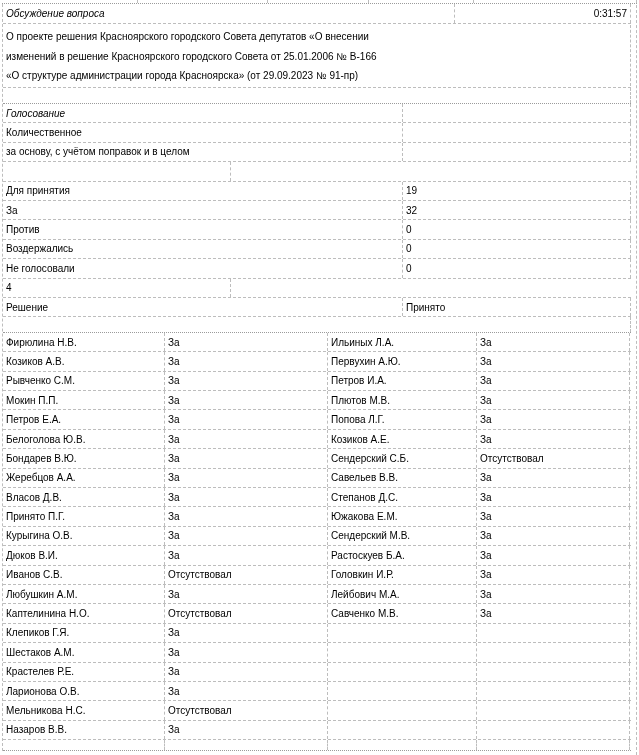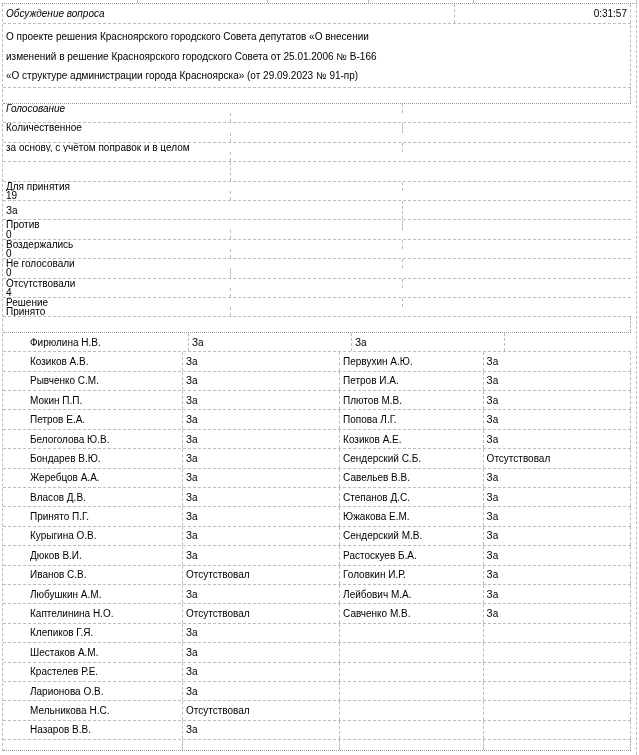--- a/index.html
+++ b/index.html
@@ -38,32 +38,32 @@
   .cell.divider { border-right:1px dashed var(--grid); }
   .cell.right-edge { border-right:1px dashed var(--grid); }
   .cell.align-right { justify-content:flex-end; padding-right:3px; }
 
   .italic { font-style:italic; }
 
   
   .row.header-row   { height:20px; }
   .row.question-row { height:64px;align-items:center; }
   .row.empty-a      { height:16px; }
-  .row.info-row     { height:19.4px;flex-direction:column; }
+  .row.info-row     { height:19.4px; }
   .row.empty-b      { height:15.6px; }
   .row.deputy-row   { height:19.4px; }
   .row.empty-c      { height:10.6px; }
 
   
   .w-header-label { width:452px; }
   .w-header-time  { width:176px; }
   .w-question     { width:628px; }
   .w-info-label   { width:400px; }
   .w-info-value   { width:228px; }
-  .w-name-l { width:162px;margin-left:24px; }
+  .w-name-l { width:162px; }
   .w-vote-l { width:163px; }
   .w-name-r { width:149px; }
   .w-vote-r { width:153px; }
 
   .question-cell {
     width:628px;
     padding:2px 0 0 3px;
     line-height:19.5px;
     border-right:1px dashed var(--grid);
     overflow:hidden;
@@ -117,50 +117,51 @@
     <div class="row info-row">
       <div class="cell right-edge w-info-value"></div>
     </div>
 
     <div class="row info-row">
       <div class="cell divider w-info-label">Для принятия</div>
       <div class="cell right-edge w-info-value">19</div>
     </div>
     <div class="row info-row">
       <div class="cell divider w-info-label">За</div>
+      <div class="cell right-edge w-info-value">32</div>
     </div>
     <div class="row info-row">
       <div class="cell divider w-info-label">Против</div>
       <div class="cell right-edge w-info-value">0</div>
     </div>
     <div class="row info-row">
       <div class="cell divider w-info-label">Воздержались</div>
       <div class="cell right-edge w-info-value">0</div>
     </div>
     <div class="row info-row">
       <div class="cell divider w-info-label">Не голосовали</div>
       <div class="cell right-edge w-info-value">0</div>
     </div>
     <div class="row info-row">
-      <div class="cell divider w-info-label">Отсутствовали</div>
       <div class="cell right-edge w-info-value">4</div>
     </div>
     <div class="row info-row">
       <div class="cell divider w-info-label">Решение</div>
       <div class="cell right-edge w-info-value">Принято</div>
     </div>
 
     <div class="row empty-b section-break">
       <div class="cell right-edge w-question"></div>
     </div>
 
     <div id="deputies-table">
   <div class="row deputy-row">
     <div class="cell divider w-name-l">Фирюлина Н.В.</div>
     <div class="cell divider w-vote-l">За</div>
+    <div class="cell divider w-name-r">Ильиных Л.А.</div>
     <div class="cell right-edge w-vote-r">За</div>
   </div>
 
   <div class="row deputy-row">
     <div class="cell divider w-name-l">Козиков А.В.</div>
     <div class="cell divider w-vote-l">За</div>
     <div class="cell divider w-name-r">Первухин А.Ю.</div>
     <div class="cell right-edge w-vote-r">За</div>
   </div>
 

